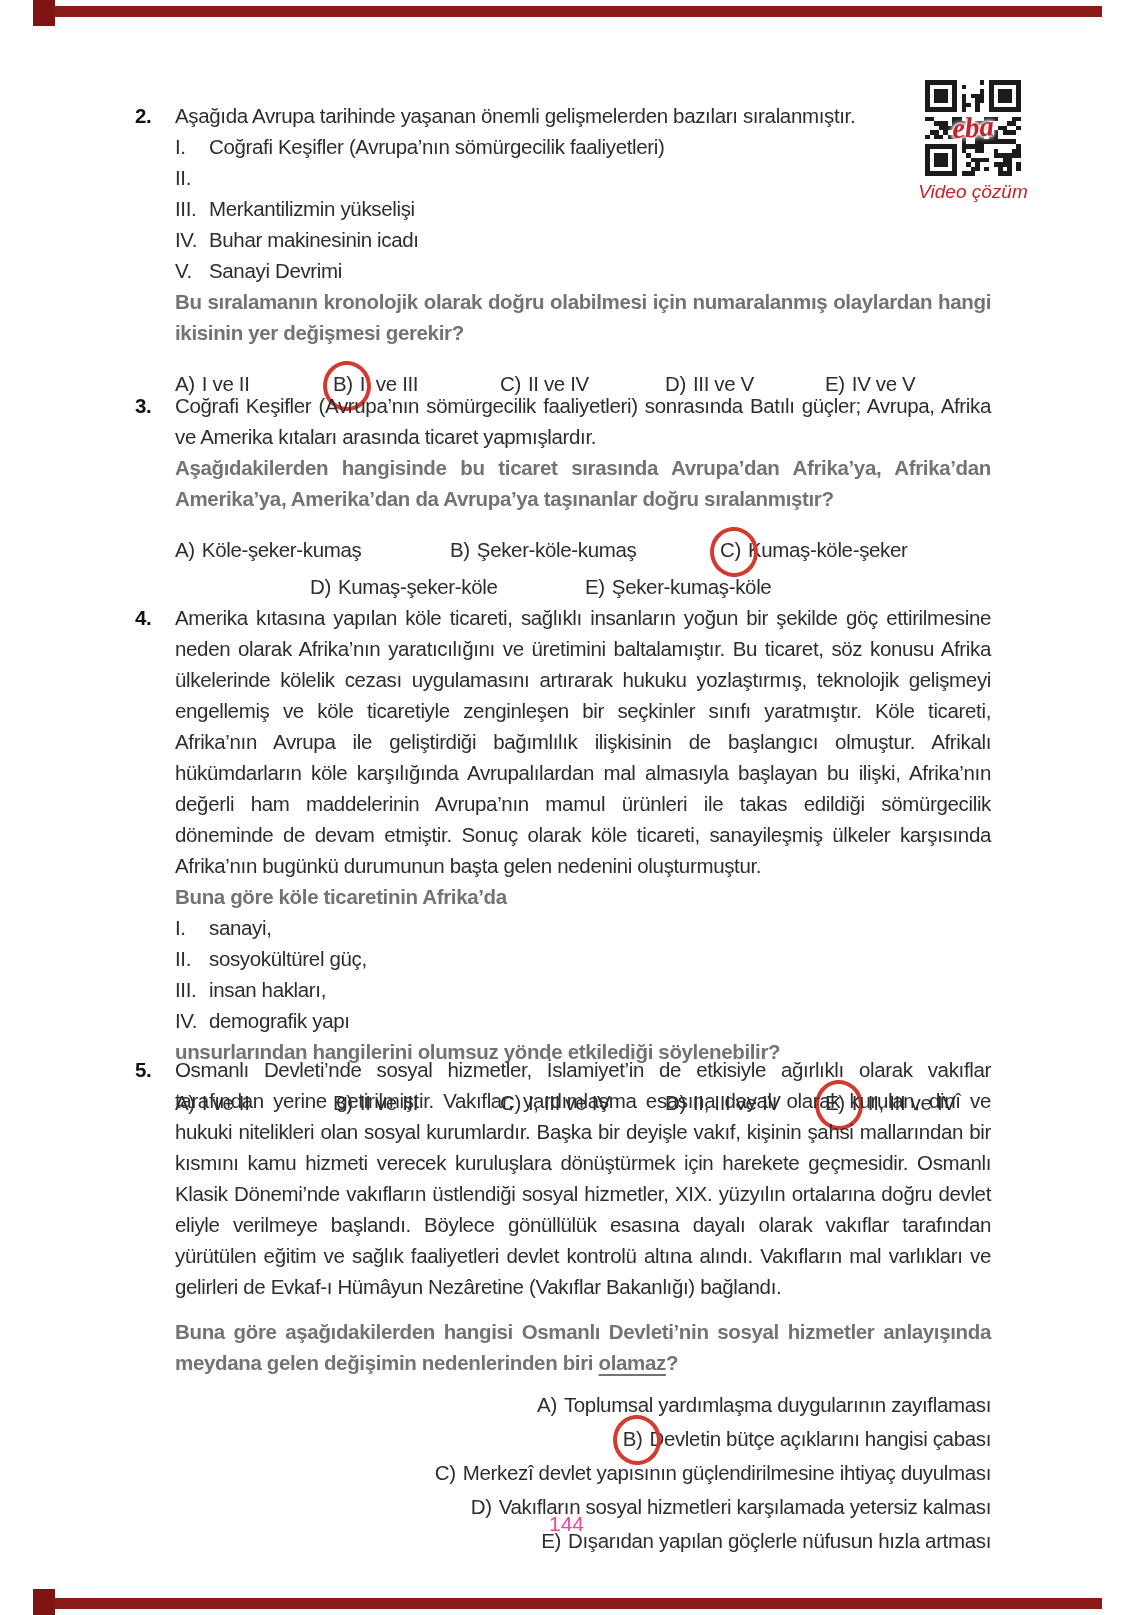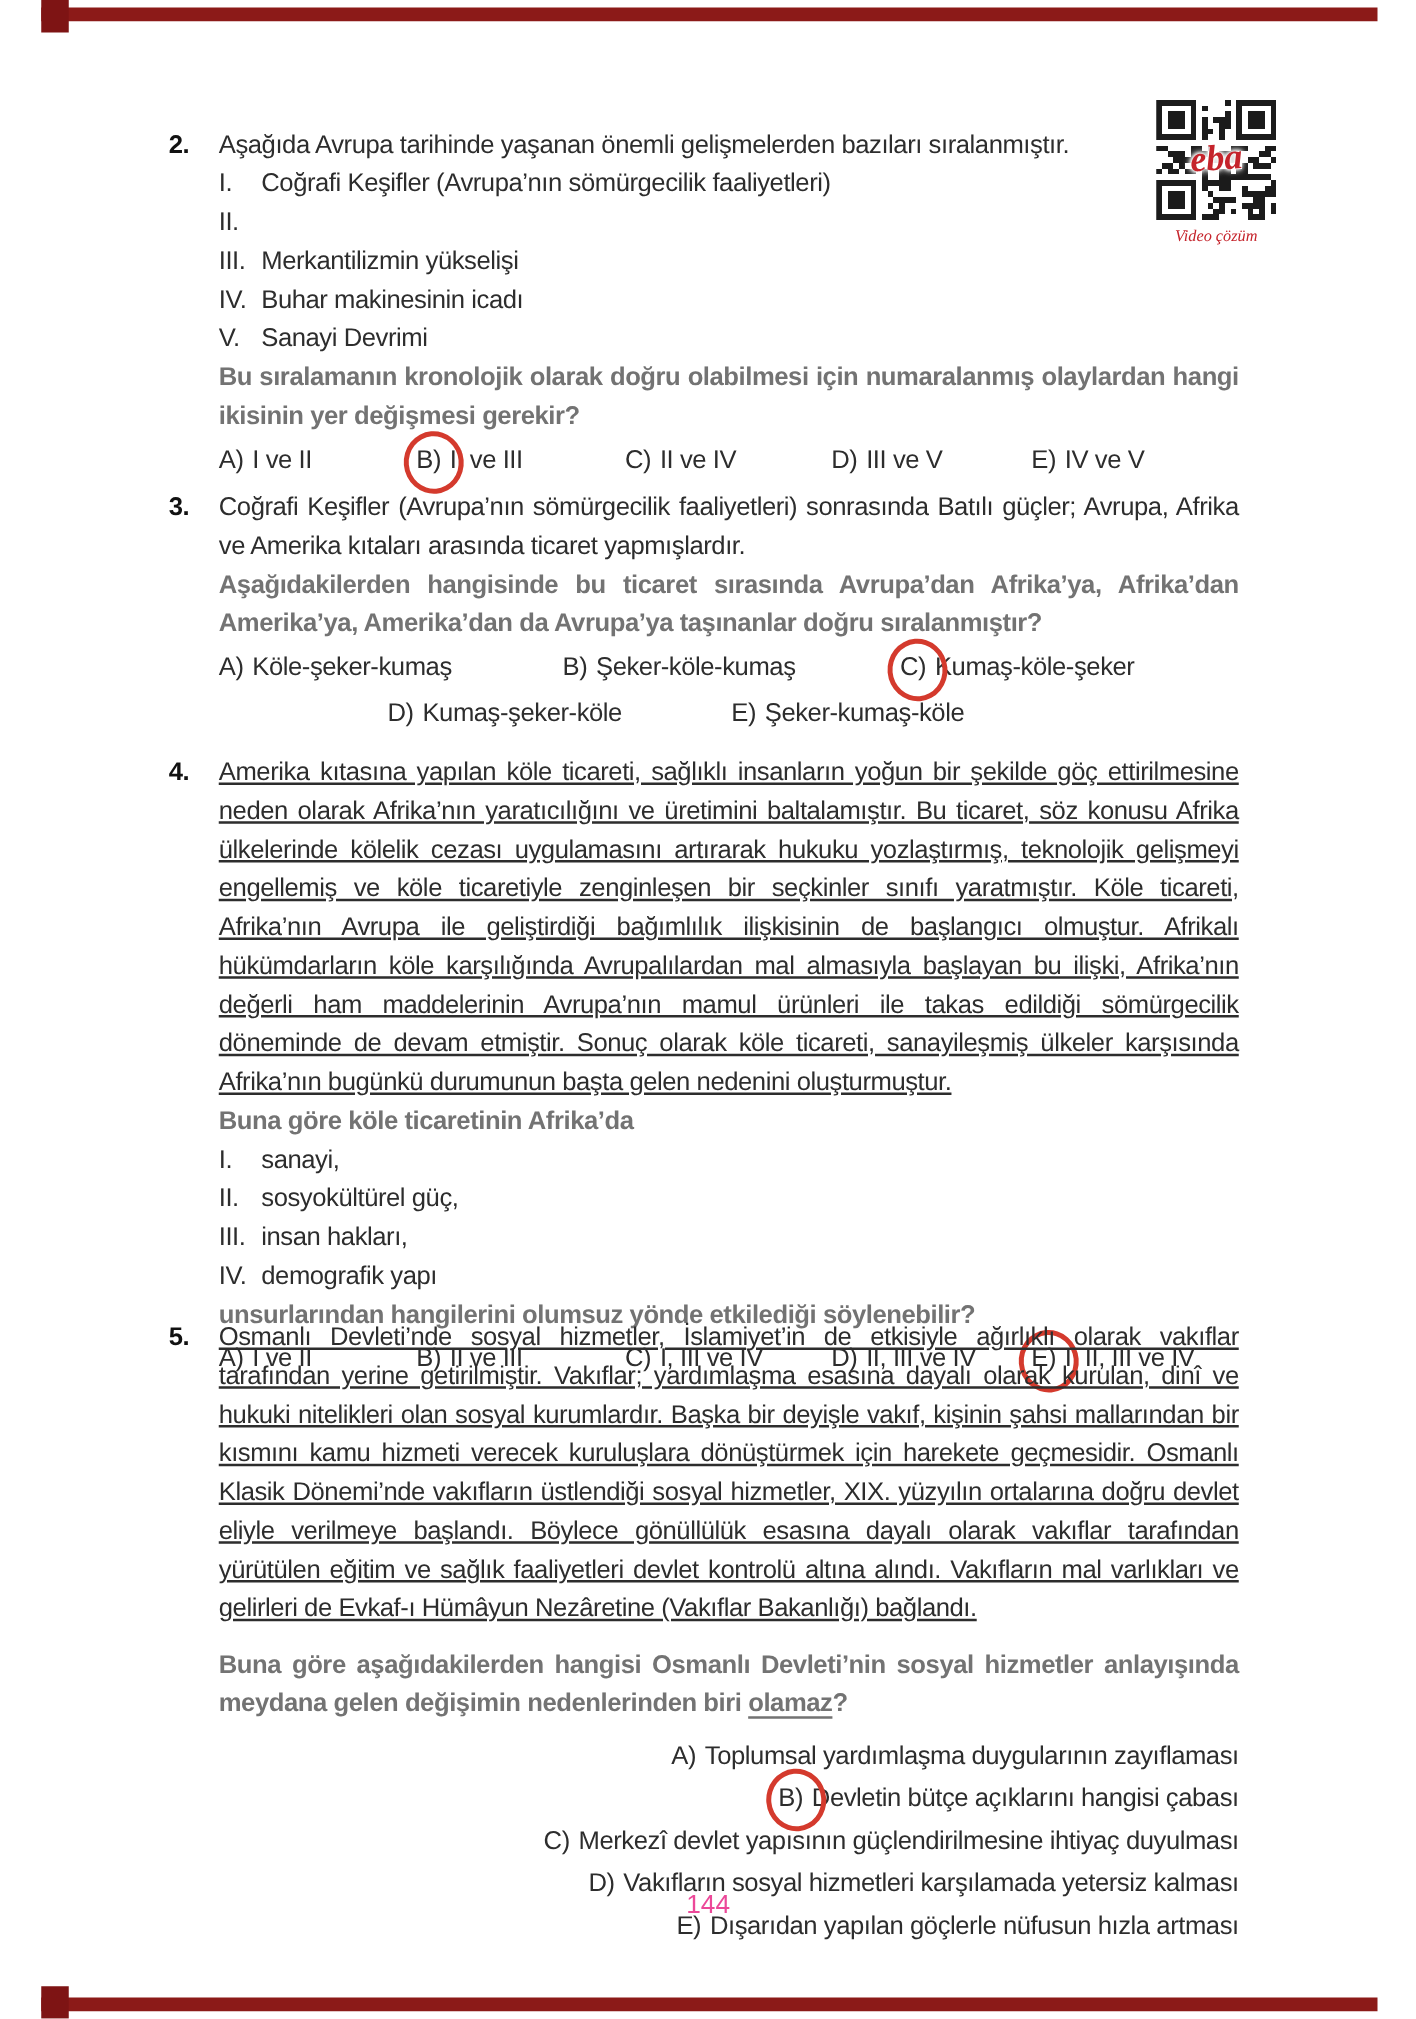--- a/index.html
+++ b/index.html
@@ -12,29 +12,29 @@
   .rule{position:absolute;left:33px;width:1069px;height:11px;background:#8c1a18;}
   .rule-top{top:6px;} .rule-bottom{bottom:6px;}
   .rule-cap{position:absolute;left:33px;width:22px;height:26px;background:#7e1414;}
   .cap-top{top:0;} .cap-bottom{bottom:0;}
 
   
   .q{position:absolute;left:175px;width:816px;font-size:20.5px;line-height:31px;letter-spacing:-0.35px;}
   .qnum{position:absolute;left:-40px;top:0;font-weight:700;color:#111;}
   .q p{margin:0;}
   .intro{text-align:justify;}
-  .body-par{text-align:justify;text-decoration:underline;}
+  .body-par{text-align:justify;}
   .stem{font-weight:700;color:#737373;text-align:justify;}
   .underline{text-decoration:underline;text-decoration-thickness:2px;text-underline-offset:4px;}
 
   .ritem{display:flex;}
   .rn{flex:0 0 34px;}
 
   .opt-row{position:relative;height:33px;margin-top:4px;}
-  .opt{position:absolute;top:0;white-space:nowrap;}
+  .opt{position:absolute;top:16px;white-space:nowrap;}
   .row-five .opt:nth-child(1){left:0;}
   .row-five .opt:nth-child(2){left:158px;}
   .row-five .opt:nth-child(3){left:325px;}
   .row-five .opt:nth-child(4){left:490px;}
   .row-five .opt:nth-child(5){left:650px;}
   .row-three .opt:nth-child(1){left:0;}
   .row-three .opt:nth-child(2){left:275px;}
   .row-three .opt:nth-child(3){left:545px;}
   .row-two .opt:nth-child(1){left:135px;}
   .row-two .opt:nth-child(2){left:410px;}
@@ -49,21 +49,21 @@
 
   
   .qr-block{position:absolute;left:910px;top:80px;width:126px;text-align:center;}
   .qr{position:relative;width:96px;height:96px;margin:0 auto;}
   .eba{
     position:absolute;left:50%;top:50%;transform:translate(-50%,-52%) rotate(-4deg);
     font-family:"Liberation Serif","DejaVu Serif",serif;font-style:italic;font-weight:700;
     font-size:29px;color:#c5232b;
     text-shadow:0 0 3px #fff,0 0 3px #fff,0 0 5px #fff,0 0 5px #fff,0 0 7px #fff;
   }
-  .qr-caption{margin-top:5px;font-size:13px;font-style:italic;color:#c5232b;letter-spacing:0;font-family:Liberation Serif, serif;}
+  .qr-caption{margin-top:5px;font-size:19px;font-style:italic;color:#c5232b;letter-spacing:0;}
 
   .page-number{position:absolute;top:1512px;left:0;width:100%;text-align:center;
                font-size:21px;color:#ec4899;}
 </style>
 </head>
 <body>
 
 <div class="page">
 
   <div class="rule rule-top"></div>

